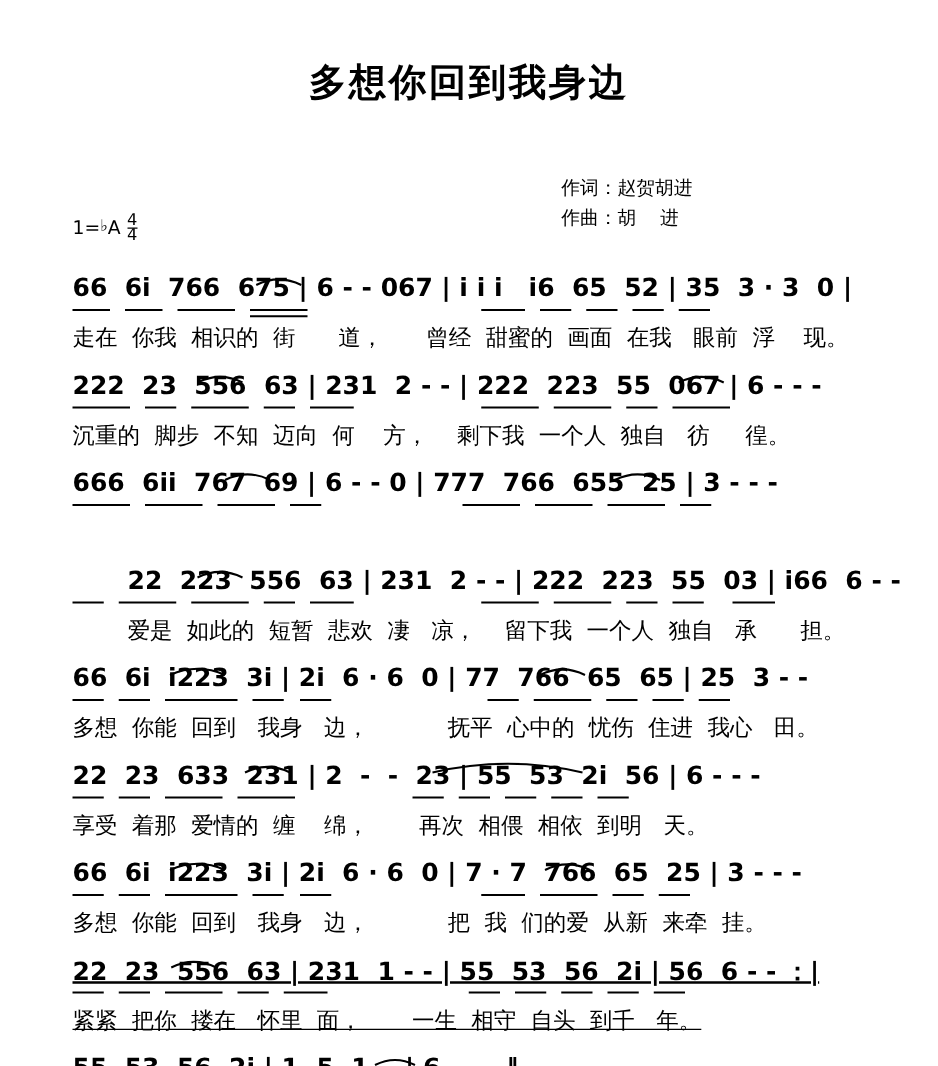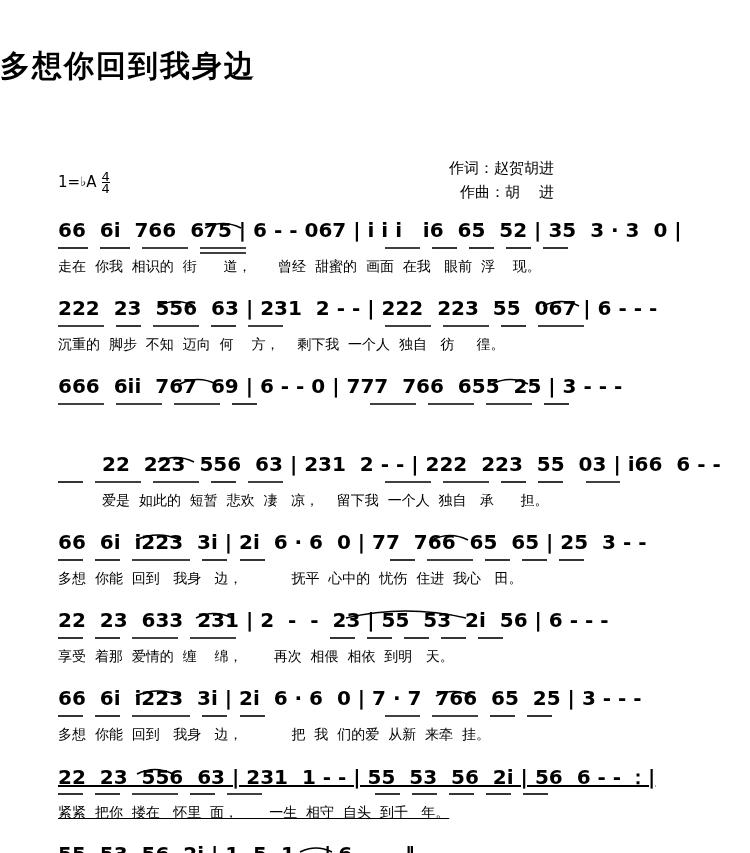--- a/index.html
+++ b/index.html
@@ -7,37 +7,36 @@
     width:750px;height:853px;
     background:#ffffff;
     font-family:"Liberation Serif", serif;
     color:#000;
     position:relative;
     overflow:hidden;
   }
   .sheet{position:relative;width:750px;height:853px;}
 
   .title{
-    text-align:left;
+    text-align:center;
     font-family:"DejaVu Sans", sans-serif;
     font-weight:bold;
     font-size:30px;
     letter-spacing:2px;
     margin-top:46px;
   }
 
   .credits{
     position:absolute;
     right:196px;
     top:92px;
     font-family:"DejaVu Sans", sans-serif;
     font-size:15px;
     line-height:24px;
-    text-align:right;
-    margin-top:18px;
+    text-align:left;
   }
   .credits div{white-space:pre;}
 
   .keysig{
     position:absolute;
     left:58px;
     top:124px;
     font-family:"DejaVu Sans", sans-serif;
     font-size:15px;
     display:flex;
@@ -70,21 +69,21 @@
     font-family:"DejaVu Sans", sans-serif;
     font-weight:bold;
     font-size:20px;
     white-space:pre;
     letter-spacing:0px;
   }
   .lyr{
     position:relative;
     height:20px;
     font-family:"DejaVu Sans", sans-serif;
-    font-size:14px;
+    font-size:18px;
     white-space:pre;
     color:#000;
   }
 </style>
 </head>
 <body>
 
 <div class="sheet">
 
   <div class="title">多想你回到我身边</div>

